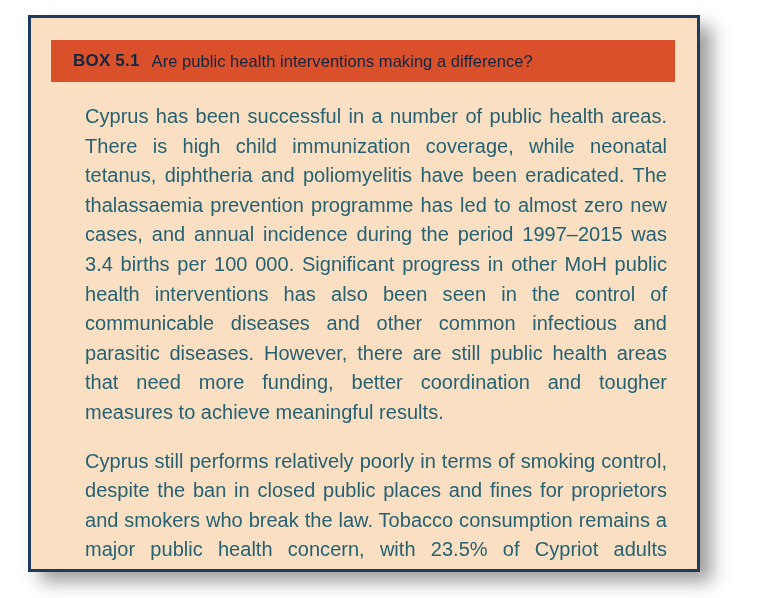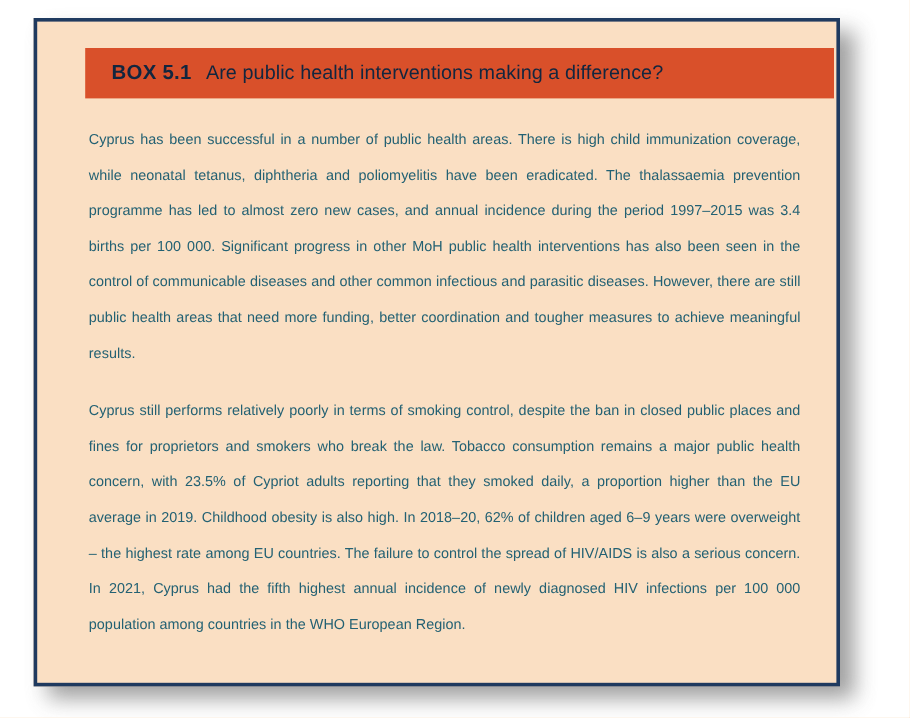--- a/index.html
+++ b/index.html
@@ -40,21 +40,21 @@
     width: 672px;
     height: 557px;
     box-sizing: border-box;
     background: #fadfc3;
     border: 3px solid #1f3a5f;
     overflow: hidden;
   }
 
   .box-header {
     position: absolute;
-    left: 40px;
+    left: 20px;
     top: 22px;
     width: 624px;
     height: 42px;
     background: #d9502a;
     display: flex;
     align-items: center;
     box-sizing: border-box;
     padding-left: 22px;
   }
 
@@ -75,26 +75,26 @@
   }
 
   .box-body {
     position: absolute;
     left: 38px;
     top: 84px;
     width: 598px;
   }
 
   .box-paragraph {
-    font-size: 12px;
+    font-size: 20px;
     line-height: 29.6px;
     color: #236173;
     text-align: justify;
     text-justify: inter-word;
-    margin: 0 0 19px 5px;
+    margin: 0 0 19px 16px;
     letter-spacing: 0.02px;
     font-weight: 500;
   }
 
   .box-paragraph:last-child {
     margin-bottom: 0;
   }
 </style>
 </head>
 <body>

